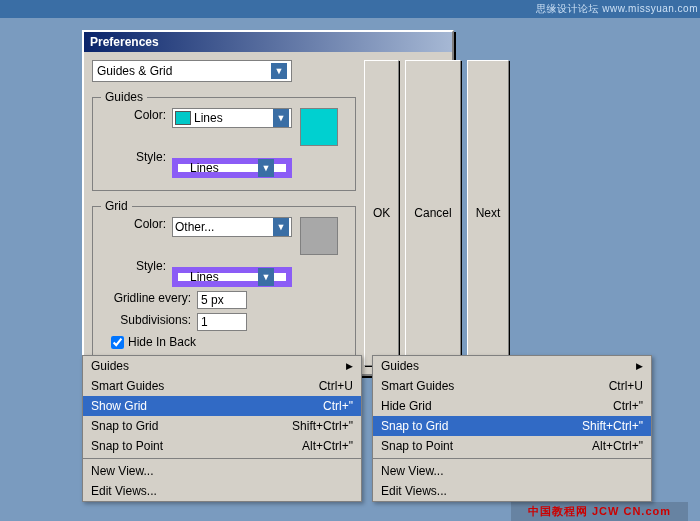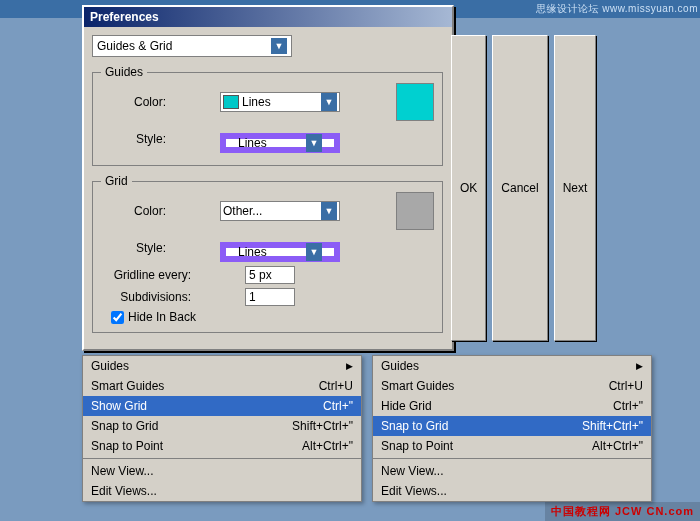--- a/index.html
+++ b/index.html
@@ -24,21 +24,21 @@
     }
     .top-bar-text {
       color: #cce0f5;
       font-size: 10px;
       letter-spacing: 0.5px;
     }
 
     
     .dialog {
       position: absolute;
-      top: 5px;
+      top: 30px;
       left: 82px;
       width: 372px;
       background: #d4d0c8;
       border: 2px solid #fff;
       border-bottom-color: #808080;
       border-right-color: #808080;
       box-shadow: 2px 2px 0 #000;
     }
 
     .dialog-titlebar {
@@ -109,23 +109,21 @@
       background: #d4d0c8;
     }
     .group-box legend {
       font-size: 12px;
       padding: 0 4px;
       color: #000;
     }
 
     .field-row {
       display: flex;
-      align-items: center;
       margin-bottom: 4px;
-      gap: 48px;
     }
     .field-label {
       width: 65px;
       text-align: right;
       margin-right: 6px;
       font-size: 12px;
     }
 
     .color-dropdown {
       display: flex;
@@ -258,26 +256,26 @@
     }
 
     .context-menu:last-child {
       margin-left: 10px;
     }
 
     
     .bottom-bar {
       position: absolute;
       bottom: 0;
-      right: 0;
+      right: 12px;
       background: rgba(0,0,0,0.15);
       color: #c00;
       font-size: 11px;
       font-weight: bold;
-      padding: 2px 6px;
+      padding: 2px 17px;
       letter-spacing: 1px;
     }
   </style>
 </head>
 <body>
 
 <div class="top-bar">
   <span class="top-bar-text">思缘设计论坛  www.missyuan.com</span>
 </div>
 

